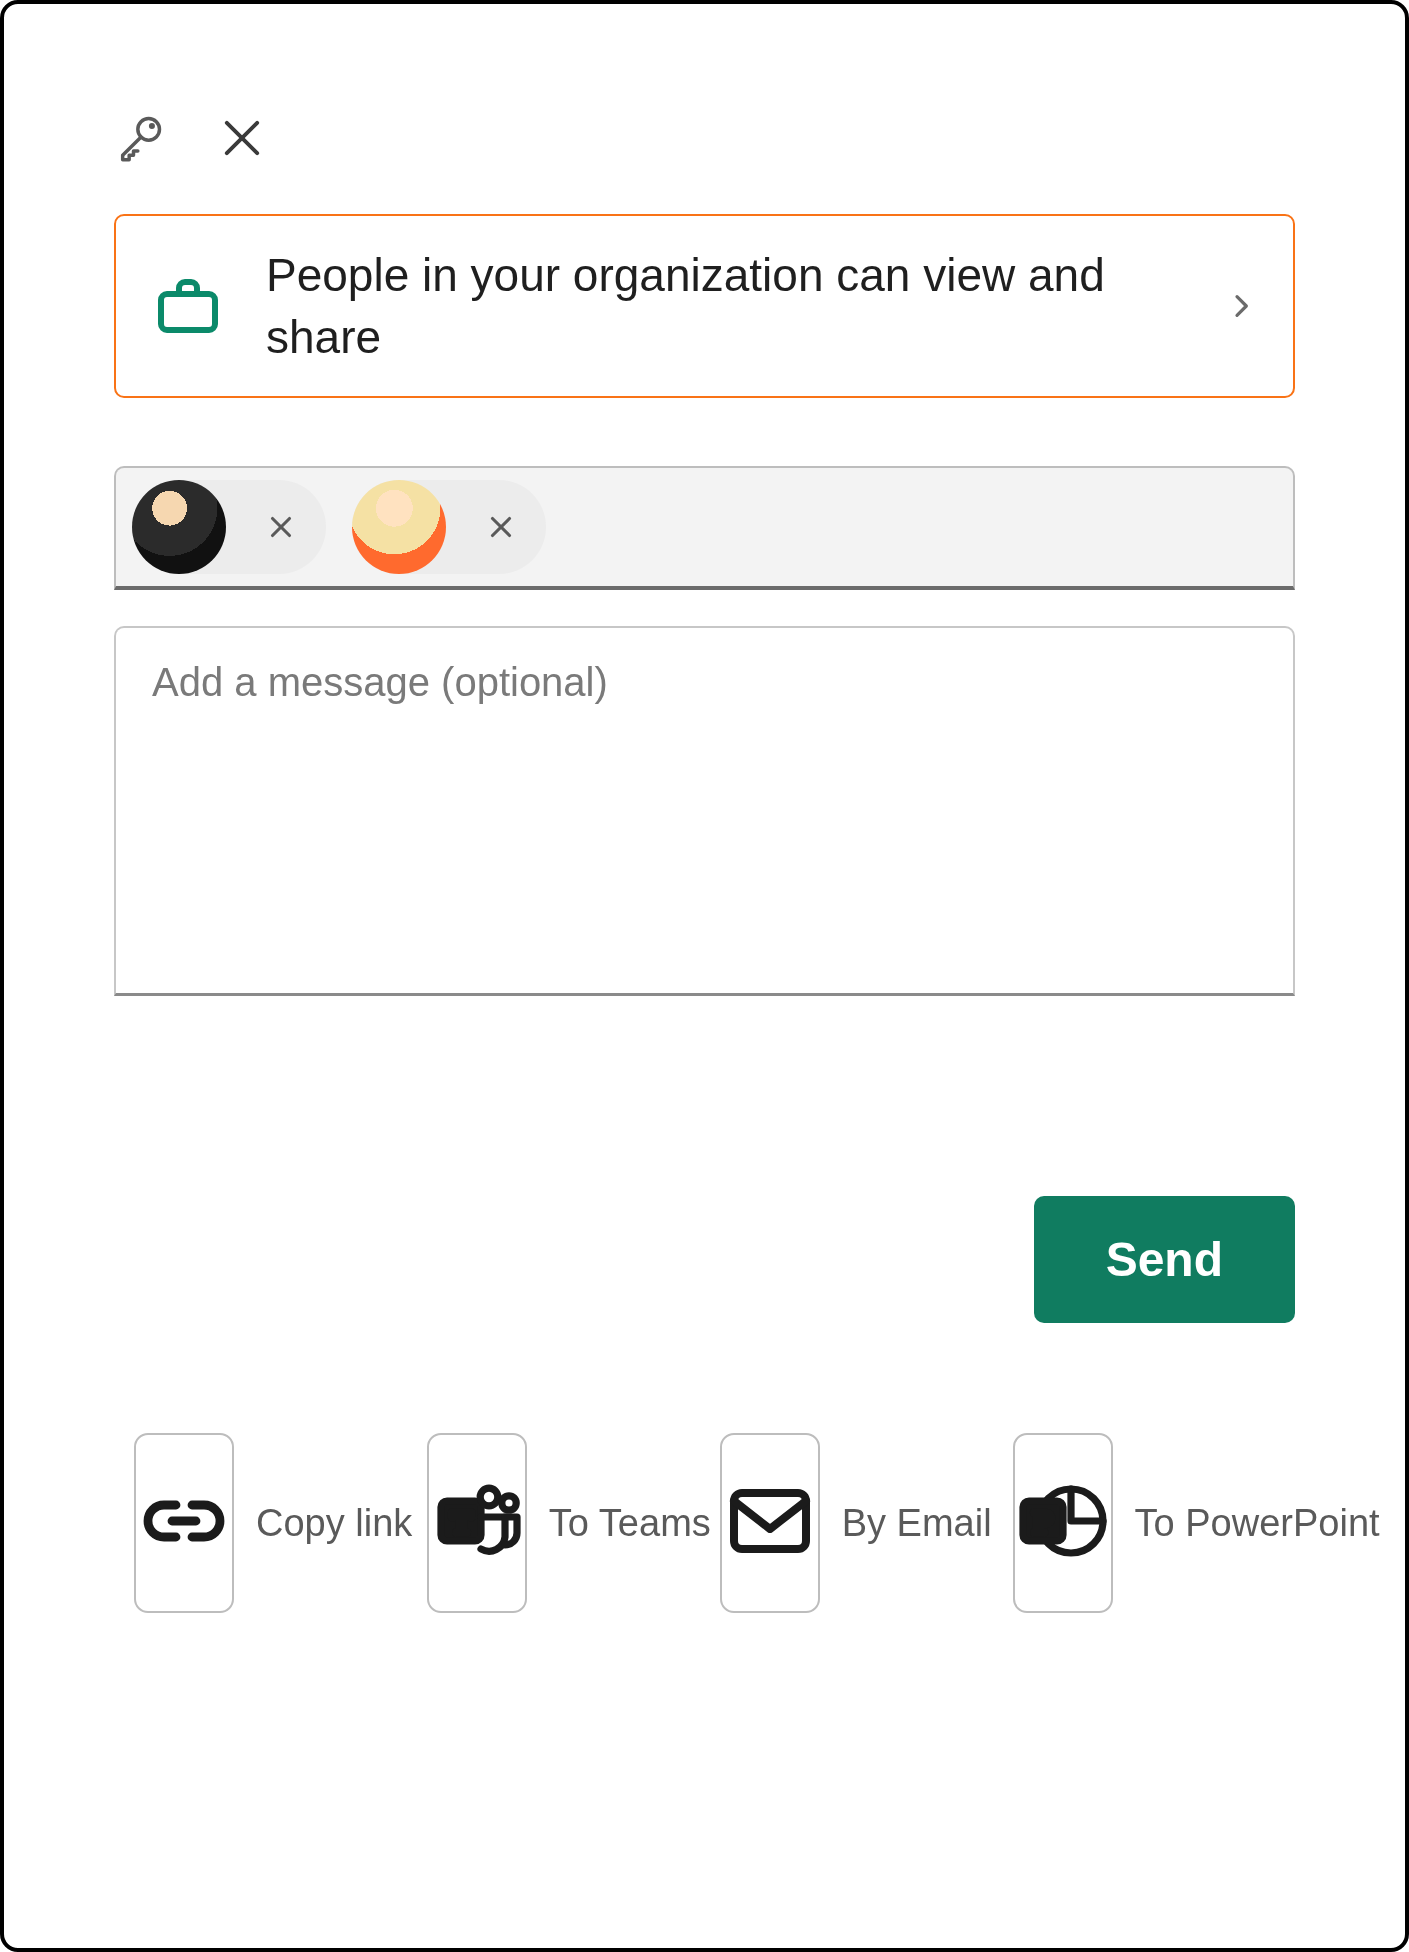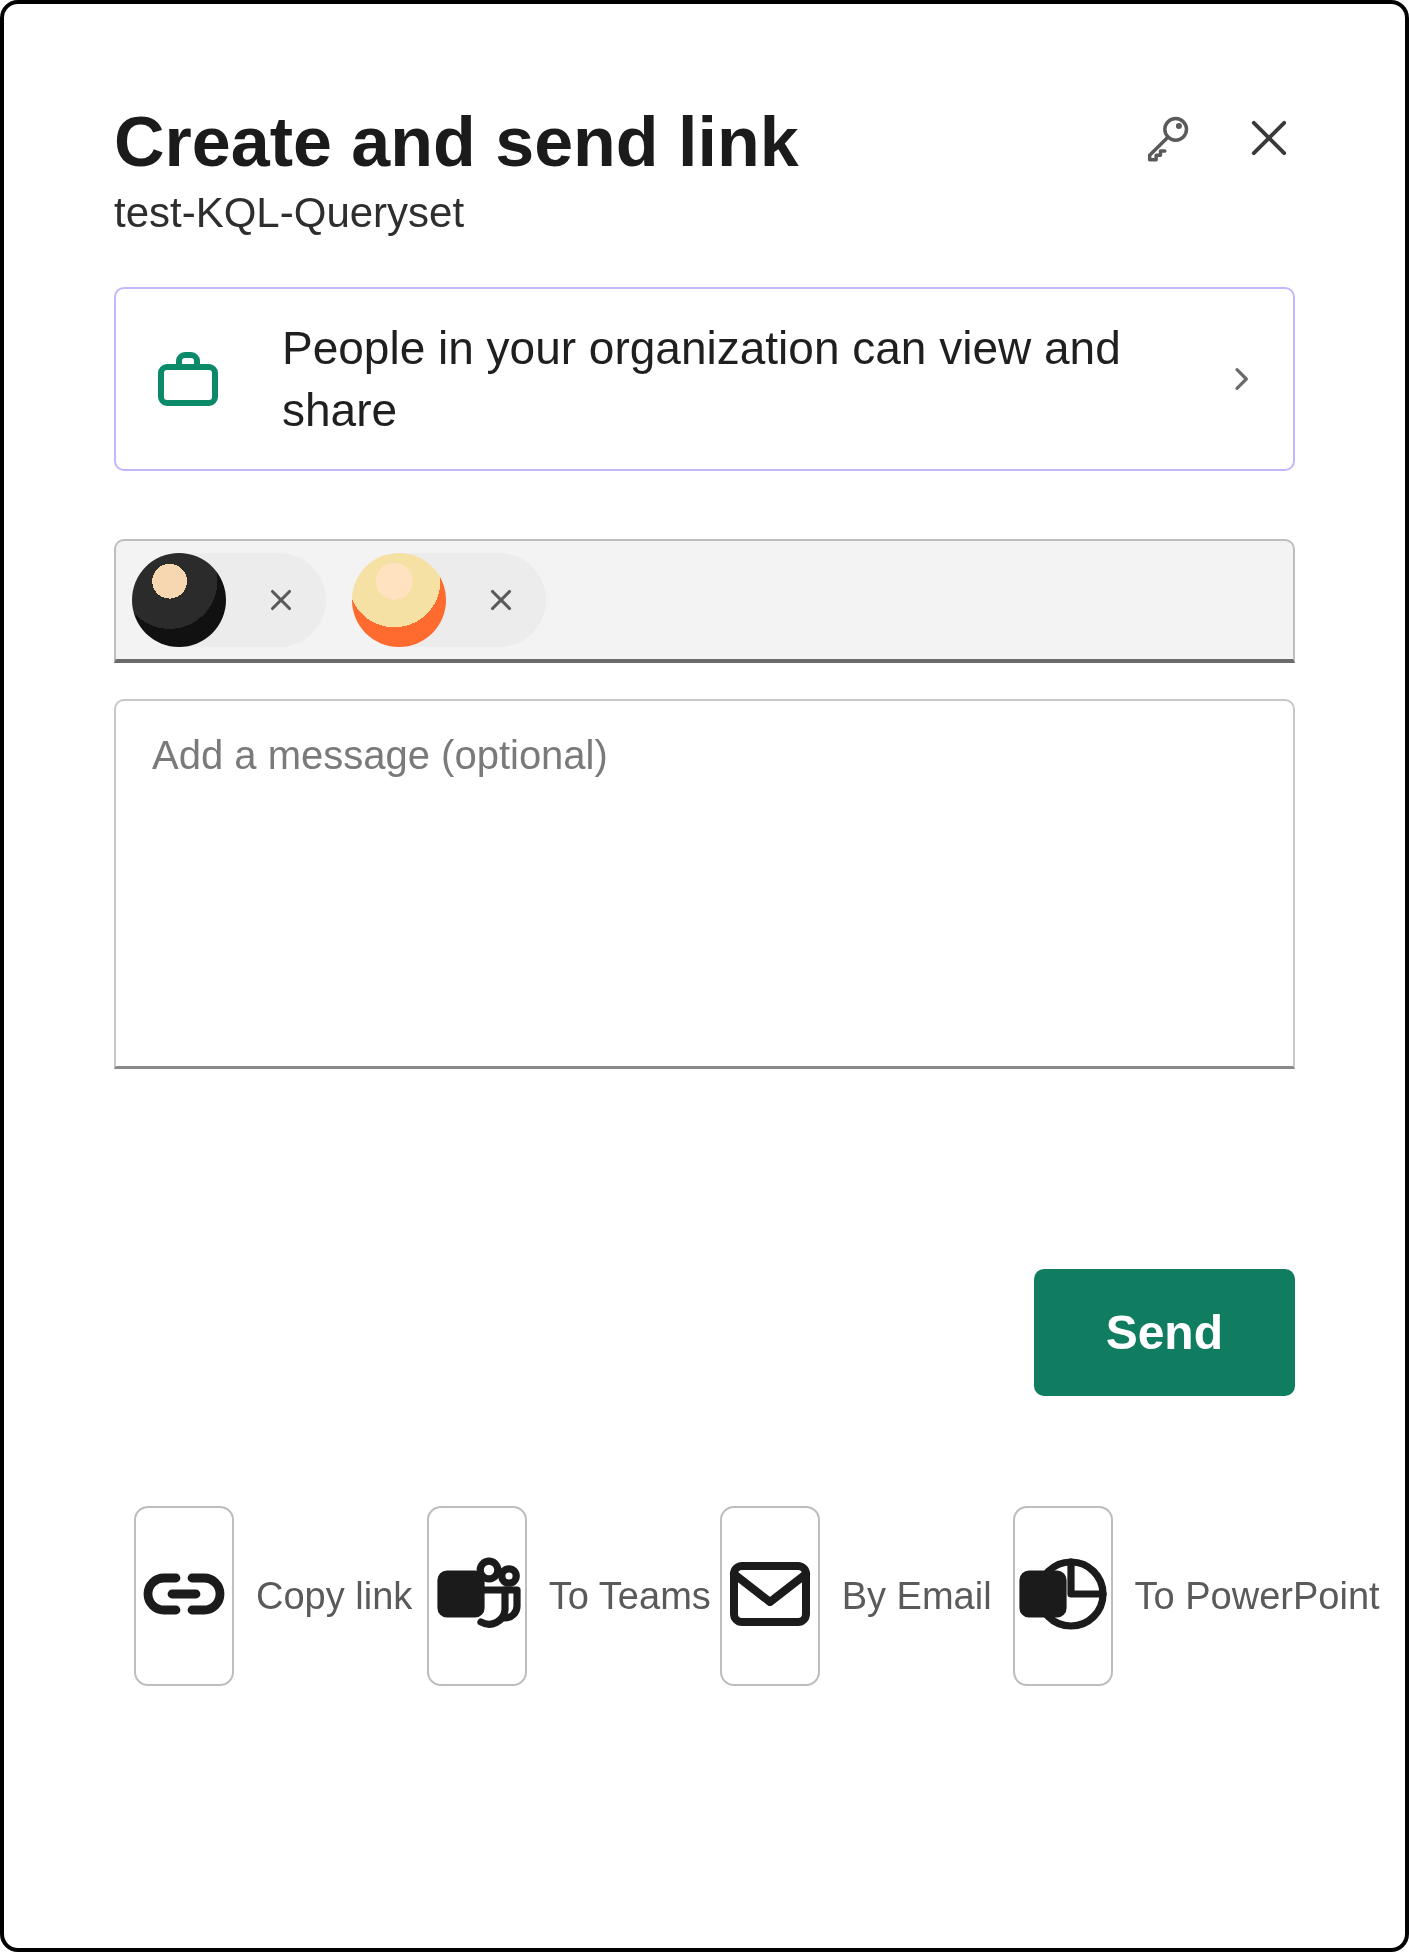--- a/index.html
+++ b/index.html
@@ -59,24 +59,24 @@
       cursor: pointer;
       display: flex;
       align-items: center;
       justify-content: center;
     }
     .hdr-icon svg { width: 100%; height: 100%; }
 
     .perm-row {
       display: flex;
       align-items: center;
-      border: 2px solid #c4b5fd;
+      border: 2px solid #f97316;
       border-radius: 10px;
       padding: 28px 36px;
-      gap: 58px;
+      gap: 42px;
       cursor: pointer;
       margin-bottom: 68px;
     }
     .perm-icon { width: 72px; height: 72px; flex-shrink: 0; }
     .perm-icon svg { width: 100%; height: 100%; }
     .perm-text {
       flex: 1;
       font-size: 46px;
       line-height: 1.35;
       color: #1f1f1f;
@@ -184,24 +184,20 @@
       text-align: center;
       white-space: nowrap;
     }
   </style>
 </head>
 <body>
 
 <div class="dialog">
 
   <div class="header">
-    <div class="title-block">
-      <div class="title">Create and send link</div>
-      <div class="subtitle">test-KQL-Queryset</div>
-    </div>
     <div class="header-icons">
       <div class="hdr-icon">
         <svg viewBox="0 0 24 24" fill="none" stroke="#5a5a5a" stroke-width="1.6" stroke-linecap="round" stroke-linejoin="round">
           <circle cx="16" cy="8" r="5"></circle>
           <path d="M12.5 11.5 L4 20 L4 22 L7 22 L7 20 L9 20 L9 18 L11 18"></path>
           <circle cx="17.5" cy="6.5" r="0.6" fill="#5a5a5a"></circle>
         </svg>
       </div>
       <div class="hdr-icon">
         <svg viewBox="0 0 24 24" fill="none" stroke="#3a3a3a" stroke-width="1.8" stroke-linecap="round">

